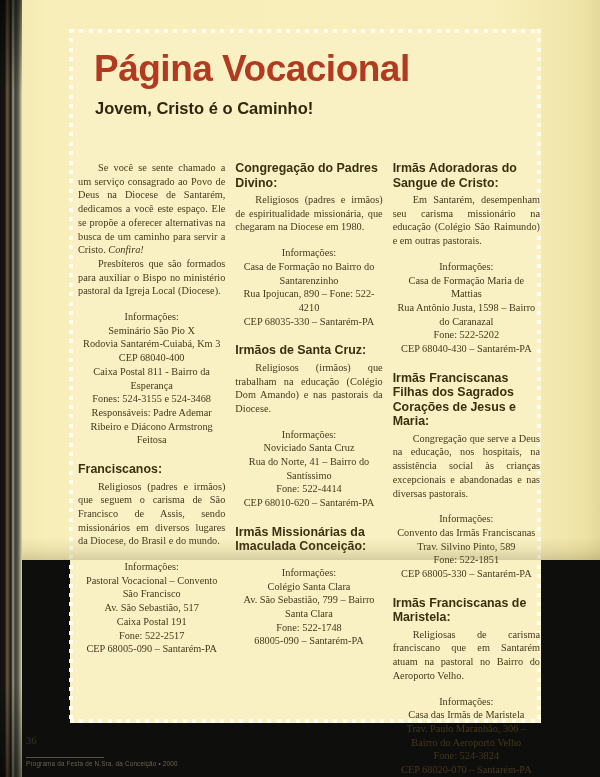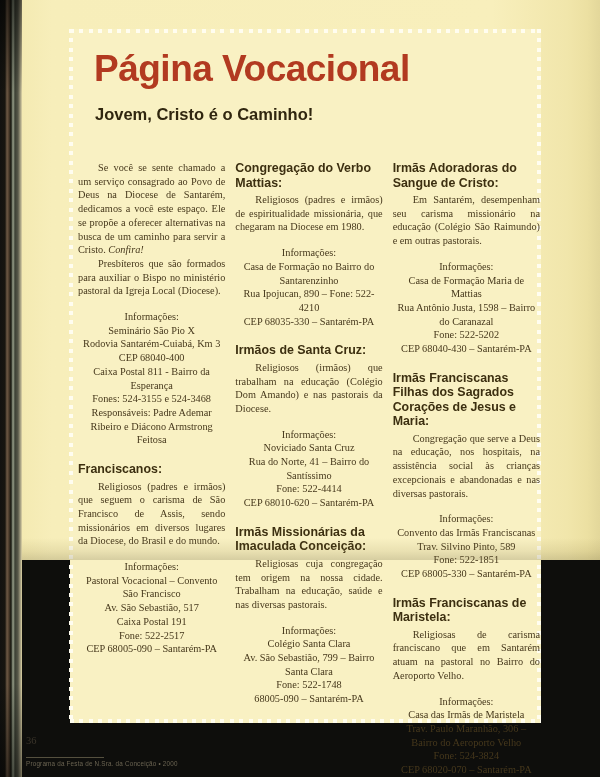--- a/index.html
+++ b/index.html
@@ -21,21 +21,21 @@
     background:linear-gradient(to bottom,rgba(120,105,50,0) 0,rgba(120,105,50,.12) 60%,rgba(90,80,40,.22));pointer-events:none;}
   .inner-panel{position:absolute;left:48px;top:29px;width:471px;height:694px;background:#f9f1c3;}
 
   
   .dot-strip{position:absolute;}
   .dot-h{height:4px;background:repeating-linear-gradient(to right,#fffdf0 0 4px,rgba(255,255,255,0) 4px 9.4px);}
   .dot-v{width:4px;background:repeating-linear-gradient(to bottom,#fffdf0 0 4px,rgba(255,255,255,0) 4px 9.4px);}
 
   .title{position:absolute;left:72px;top:48px;margin:0;
     font-family:"Liberation Sans",sans-serif;font-weight:bold;font-size:37px;letter-spacing:-.5px;color:#b23a20;}
-  .subtitle{position:absolute;left:73px;top:105px;
+  .subtitle{position:absolute;left:73px;top:99px;
     font-family:"Liberation Sans",sans-serif;font-weight:bold;font-size:16.5px;color:#30260f;}
 
   .columns{position:absolute;left:56px;top:161px;width:462px;
     display:grid;grid-template-columns:1fr 1fr 1fr;column-gap:10px;}
   .col{color:#46381c;font-size:10.3px;line-height:13.7px;}
   .para{margin:0;text-align:justify;text-indent:20px;}
   .sec-heading{margin:15px 0 3px 0;font-family:"Liberation Sans",sans-serif;
     font-size:12.4px;line-height:14.5px;color:#3c2f10;font-weight:bold;}
   .section:first-child .sec-heading{margin-top:0;}
   .info{margin-top:12px;white-space:pre-line;text-align:center;}
@@ -86,39 +86,38 @@
 Pastoral Vocacional – Convento São Francisco
 Av. São Sebastião, 517
 Caixa Postal 191
 Fone: 522-2517
 CEP 68005-090 – Santarém-PA</div>
         </div>
       </div>
 
       <div class="col">
         <div class="section">
-          <h3 class="sec-heading">Congregação do Verbo Mattias:</h3>
+          <h3 class="sec-heading">Congregação do Padres Divino:</h3>
           <p class="para">Religiosos (padres e irmãos) de espiritualidade missionária, que chegaram na Diocese em 1980.</p>
           <div class="info">Informações:
 Casa de Formação no Bairro do Santarenzinho
 Rua Ipojucan, 890 – Fone: 522-4210
 CEP 68035-330 – Santarém-PA</div>
         </div>
         <div class="section">
           <h3 class="sec-heading">Irmãos de Santa Cruz:</h3>
           <p class="para">Religiosos (irmãos) que trabalham na educação (Colégio Dom Amando) e nas pastorais da Diocese.</p>
           <div class="info">Informações:
 Noviciado Santa Cruz
 Rua do Norte, 41 – Bairro do Santíssimo
 Fone: 522-4414
 CEP 68010-620 – Santarém-PA</div>
         </div>
         <div class="section">
           <h3 class="sec-heading">Irmãs Missionárias da Imaculada Conceição:</h3>
-          <p class="para">Religiosas cuja congregação tem origem na nossa cidade. Trabalham na educação, saúde e nas diversas pastorais.</p>
           <div class="info">Informações:
 Colégio Santa Clara
 Av. São Sebastião, 799 – Bairro Santa Clara
 Fone: 522-1748
 68005-090 – Santarém-PA</div>
         </div>
       </div>
 
       <div class="col">
         <div class="section">

